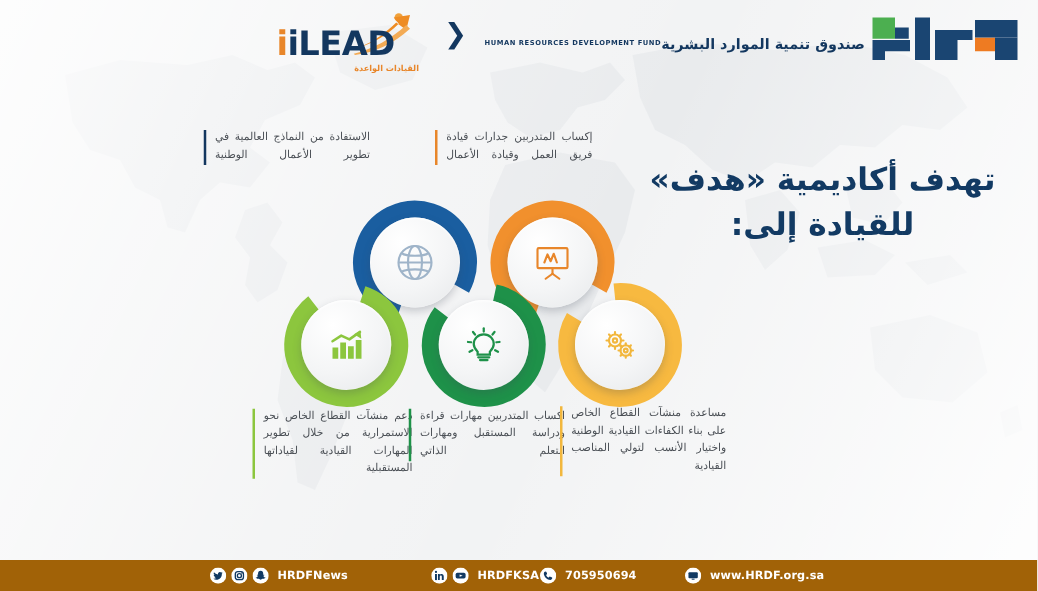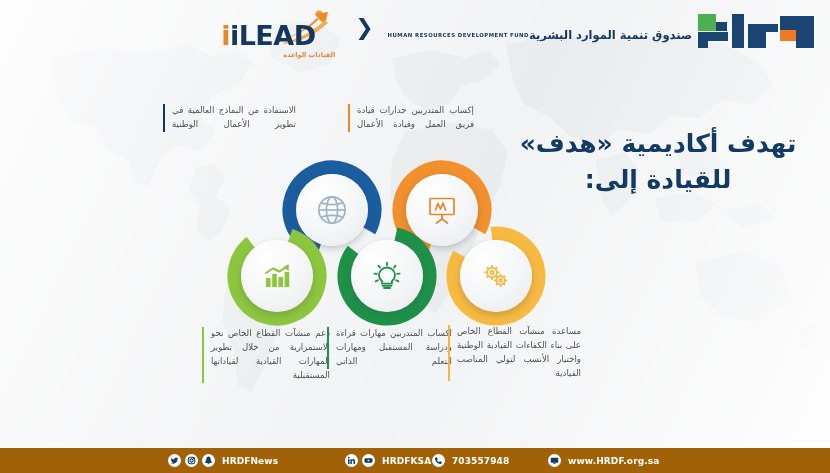--- a/index.html
+++ b/index.html
@@ -437,21 +437,21 @@
     </div>
 
     <div class="f-group" id="fg3">
       <svg class="f-ico" viewBox="0 0 16 16">
         <circle cx="8" cy="8" r="8" fill="#ffffff"></circle>
         <path d="M5.6 3.9c.4 0 .55.2.72.6l.6 1.4c.14.34.08.55-.16.78l-.5.48
                  c-.2.2-.23.38-.08.64.45.8 1.18 1.53 1.98 1.98.26.15.44.12.64-.08l.48-.5
                  c.23-.24.44-.3.78-.16l1.4.6c.4.17.6.32.6.72 0 1.1-.9 1.84-1.9 1.84
                  -3 0-6.4-3.4-6.4-6.4 0-1 .74-1.9 1.84-1.9z" fill="#123a63"></path>
       </svg>
-      <span class="f-label">703557948</span>
+      <span class="f-label">705950694</span>
     </div>
 
     <div class="f-group" id="fg4">
       <svg class="f-ico" viewBox="0 0 16 16">
         <circle cx="8" cy="8" r="8" fill="#ffffff"></circle>
         <rect x="3.4" y="4.6" width="9.2" height="6.1" rx="1" fill="#123a63"></rect>
         <rect x="6.6" y="11" width="2.8" height="1" fill="#123a63"></rect>
       </svg>
       <span class="f-label">www.HRDF.org.sa</span>
     </div>

